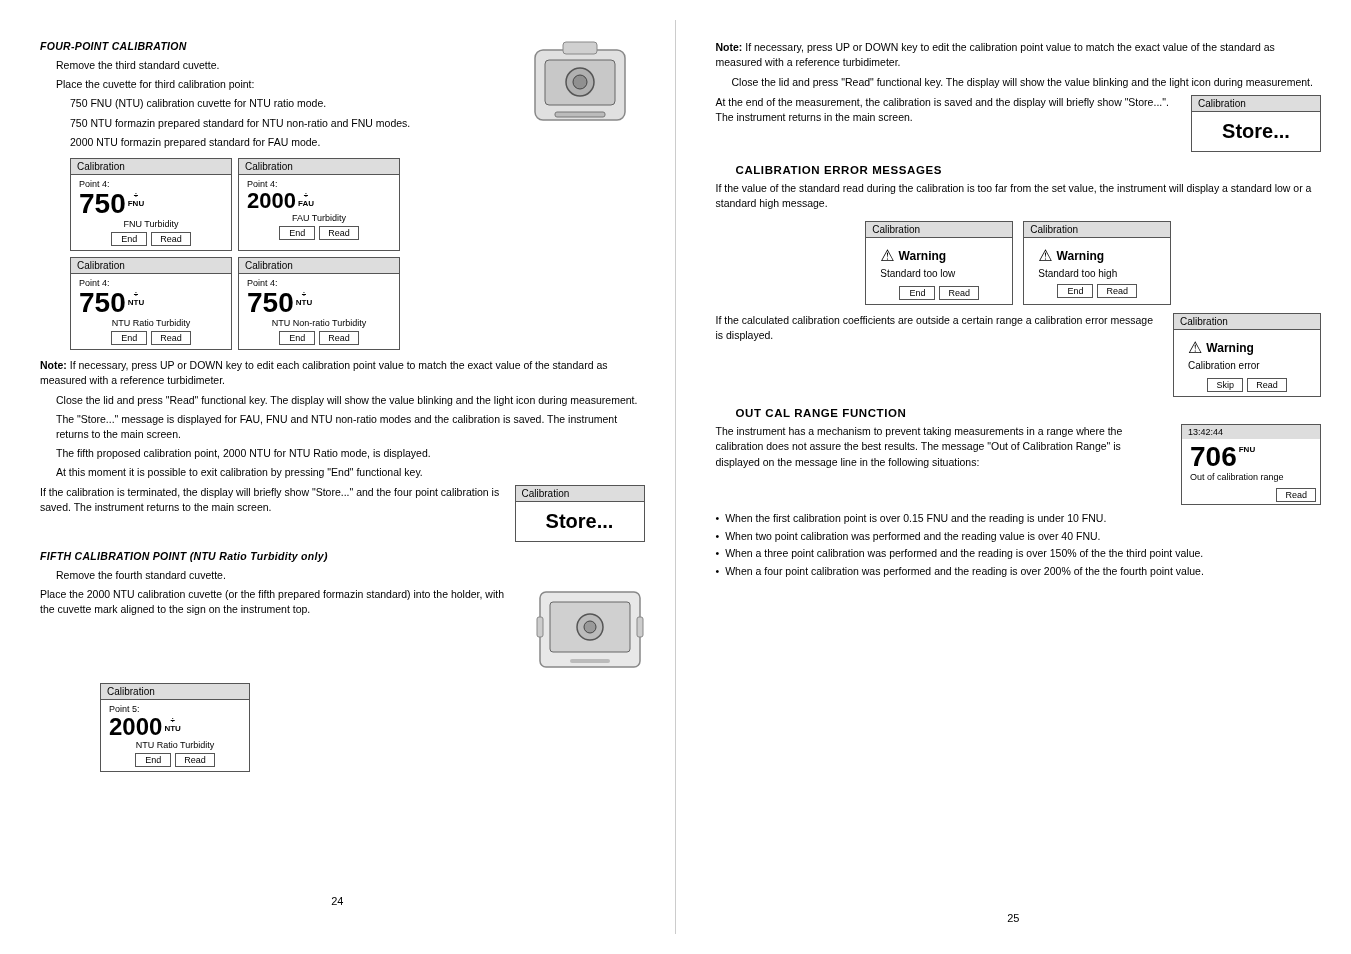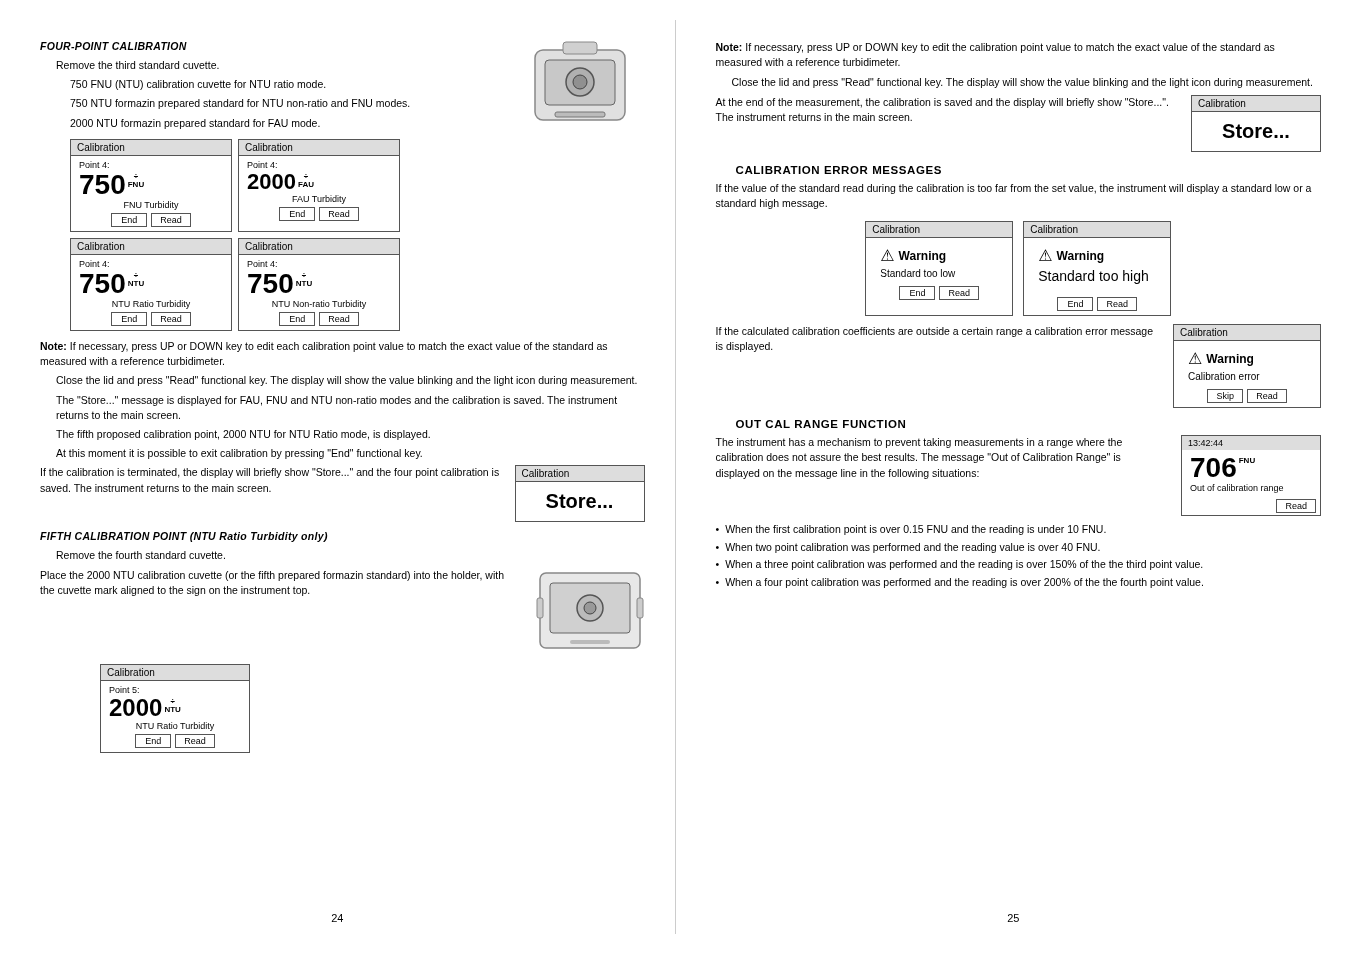--- a/index.html
+++ b/index.html
@@ -156,21 +156,21 @@
       margin: 12px 0 5px 0;
       border-bottom: none;
       padding-left: 20px;
     }
     .top-right-image {
       float: right;
       margin-left: 10px;
     }
     .page-number {
       position: absolute;
-      bottom: 10px;
+      bottom: 27px;
       font-size: 11px;
     }
     .page-number-left { left: 50%; transform: translateX(-50%); }
     .bullet-item {
       display: flex;
       margin-bottom: 3px;
       font-size: 10.5px;
       line-height: 1.4;
     }
     .bullet-dot {
@@ -258,20 +258,21 @@
         <rect x="30" y="20" width="70" height="45" rx="4" fill="#c8c8c8" stroke="#666" stroke-width="1"></rect>
         <circle cx="65" cy="42" r="14" fill="#b0b0b0" stroke="#555" stroke-width="1.5"></circle>
         <circle cx="65" cy="42" r="7" fill="#909090" stroke="#444" stroke-width="1"></circle>
         <rect x="40" y="72" width="50" height="5" rx="2" fill="#bbb" stroke="#777" stroke-width="1"></rect>
         <rect x="48" y="2" width="34" height="12" rx="3" fill="#d0d0d0" stroke="#888" stroke-width="1"></rect>
       </svg>
     </div>
 
     <p class="section-title">FOUR-POINT CALIBRATION</p>
     <p class="body-text indent">Remove the third standard cuvette.</p>
+    <p class="body-text indent">Place the cuvette for third calibration point:</p>
     <p class="body-text indent2">750 FNU (NTU) calibration cuvette for NTU ratio mode.</p>
     <p class="body-text indent2">750 NTU formazin prepared standard for NTU non-ratio and FNU modes.</p>
     <p class="body-text indent2">2000 NTU formazin prepared standard for FAU mode.</p>
 
     <div class="boxes-grid" style="width:330px; margin-left: 30px;">
 
       <div class="calibration-box">
         <div class="calibration-header">Calibration</div>
         <div class="calibration-body">
           <div class="cal-point">Point 4:</div>
@@ -442,21 +443,21 @@
         </div>
       </div>
 
       <div class="calibration-warning-box">
         <div class="cal-warn-header">Calibration</div>
         <div class="cal-warn-body">
           <div class="warning-body">
             <span class="warning-icon">⚠</span>
             <span class="warning-text">Warning</span>
           </div>
-          <div class="warning-sub" style="padding-left:6px; font-size:14px; margin-bottom:9px;">Standard too high</div>
+          <div class="warning-sub" style="padding-left:6px; font-size:10px; margin-bottom:1px;">Standard too high</div>
         </div>
         <div class="cal-warn-buttons">
           <button class="cal-btn">End</button>
           <button class="cal-btn">Read</button>
         </div>
       </div>
     </div>
 
 
     <div style="display:flex; align-items:flex-start; gap:12px; margin:4px 0;">

